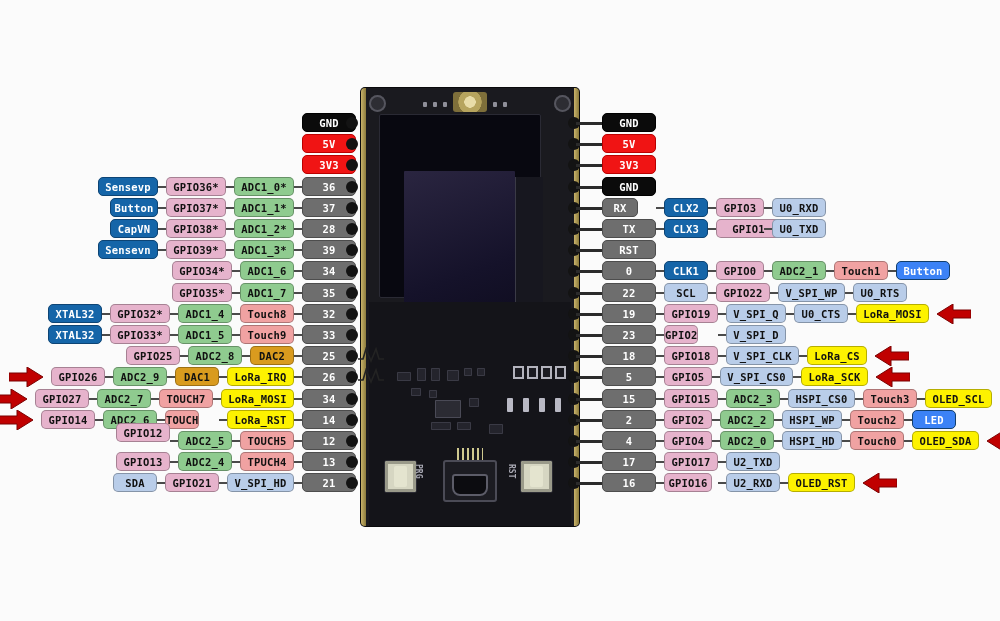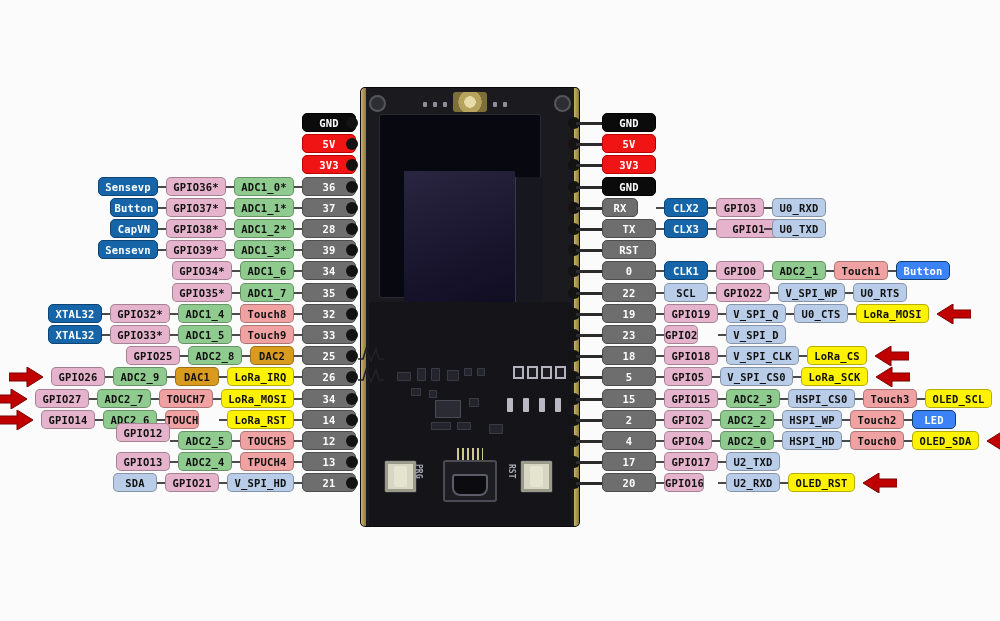--- a/index.html
+++ b/index.html
@@ -531,23 +531,23 @@
       </svg>
       <div class="dot" style="left: 568px; top: 456.2px;"></div>
       <div class="lead" style="left: 576px; top: 461.2px; width: 26px;"></div>
       <div class="pill c-gray" style="left: 602px; top: 452.2px; width: 54px;">17</div>
       <div class="link" style="left: 656px; top: 461.2px; width: 8px;"></div>
       <div class="pill c-gpio" style="left: 664px; top: 452.2px; width: 54px;">GPIO17</div>
       <div class="link" style="left: 718px; top: 461.2px; width: 8px;"></div>
       <div class="pill c-lblue" style="left: 726px; top: 452.2px; width: 54px;">U2_TXD</div>
       <div class="dot" style="left: 568px; top: 477.4px;"></div>
       <div class="lead" style="left: 576px; top: 482.4px; width: 26px;"></div>
-      <div class="pill c-gray" style="left: 602px; top: 473.4px; width: 54px;">20</div>
+      <div class="pill c-gray" style="left: 602px; top: 473.4px; width: 54px;">16</div>
       <div class="link" style="left: 656px; top: 482.4px; width: 8px;"></div>
-      <div class="pill c-gpio" style="left: 664px; top: 473.4px; width: 40px;">GPIO16</div>
+      <div class="pill c-gpio" style="left: 664px; top: 473.4px; width: 48px;">GPIO16</div>
       <div class="link" style="left: 718px; top: 482.4px; width: 8px;"></div>
       <div class="pill c-lblue" style="left: 726px; top: 473.4px; width: 54px;">U2_RXD</div>
       <div class="link" style="left: 780px; top: 482.4px; width: 8px;"></div>
       <div class="pill c-yellow" style="left: 788px; top: 473.4px; width: 67px;">OLED_RST</div>
       <svg class="arrow" viewBox="0 0 34 20" style="left: 863px; top: 473.4px;">
         <path d="M34,6 L16,6 L16,0 L0,10 L16,20 L16,14 L34,14 Z" fill="#C00000" stroke="#7a0000" stroke-width="1"></path>
       </svg>
     </div>
 
 </div>

